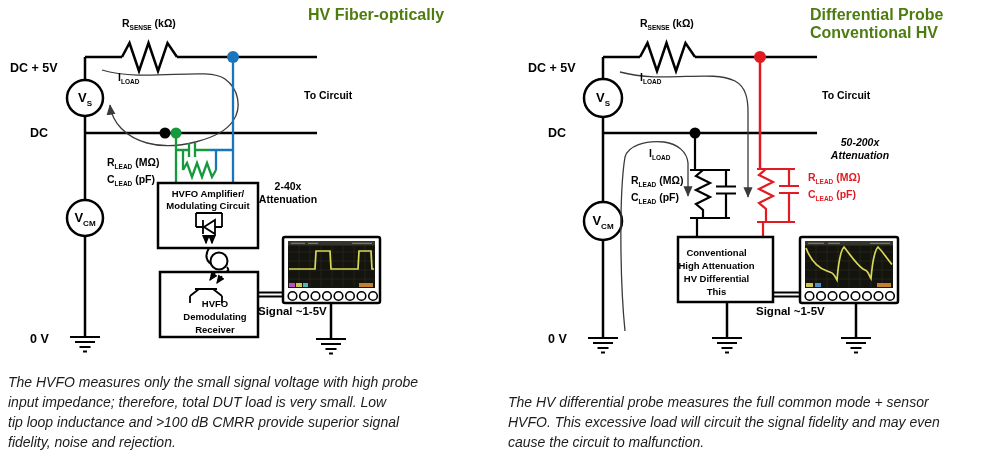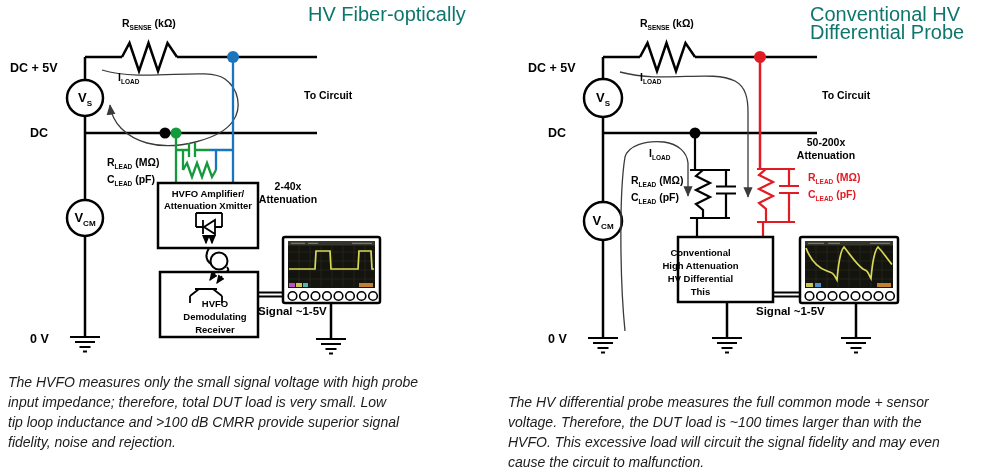--- a/index.html
+++ b/index.html
@@ -1,21 +1,21 @@
 <!DOCTYPE html>
 <html><head>
 <meta charset="utf-8">
 <style>
   html,body{margin:0;padding:0;background:#fff;}
   .stage{position:relative;width:1000px;height:471px;background:#fff;overflow:hidden;
          font-family:"Liberation Sans",sans-serif;}
   .art{position:absolute;left:0;top:0;}
   .lbl{position:absolute;font-weight:700;color:#000;white-space:nowrap;line-height:1.15;font-size:10.5px;}
   .lbl sub{font-size:0.62em;}
-  .title{position:absolute;font-weight:400;color:#0f766e;font-size:20px;line-height:17.5px;white-space:nowrap;}
+  .title{position:absolute;font-weight:700;color:#4d7c0f;font-size:16px;line-height:17.5px;white-space:nowrap;}
   .cap{position:absolute;font-style:italic;font-weight:400;color:#1c1c1c;font-size:14px;line-height:20px;white-space:nowrap;}
   .c-red{color:#e11b22;}
   .ctr{text-align:center;}
   .rgt{text-align:left;}
 </style>
 </head>
 <body>
 
 <div class="stage">
 
@@ -161,70 +161,69 @@
 <div class="lbl" style="left:107px;top:156px;line-height:12px;">
   <div><span>R</span><sub>LEAD</sub><span> (MΩ)</span></div>
   <div><span>C</span><sub>LEAD</sub><span> (pF)</span></div>
 </div>
 <div class="lbl ctr" style="left:246px;top:147px;width:84px;line-height:13px;margin-top:33px;">
   <div>2-40x</div>
   <div>Attenuation</div>
 </div>
 <div class="lbl ctr" style="left:159px;top:188px;width:98px;font-size:9.5px;line-height:12px;text-align:center;">
   <div>HVFO Amplifier/</div>
-  <div>Attenuation Xmitter</div>
+  <div>Modulating Circuit</div>
 </div>
 <div class="lbl ctr" style="left:161px;top:297px;width:108px;font-size:9.5px;line-height:13px;">
   <div>HVFO</div>
   <div>Demodulating</div>
   <div>Receiver</div>
 </div>
 <div class="lbl" style="left:258px;top:305px;font-size:11.5px;">Signal ~1-5V</div>
 <div class="lbl rgt" style="left:30px;top:332px;width:28px;font-size:12.5px;">0 V</div>
 <div class="lbl" style="left:85px;top:211px;transform:translateX(-50%);font-size:13px;"><span>V</span><sub>CM</sub></div>
 
 <div class="title" style="left:810px;top:6px;">
+  <div>Differential Probe</div>
   <div>Conventional HV</div>
-  <div>Differential Probe</div>
 </div>
 <div class="lbl rgt" style="left:528px;top:61px;width:64px;font-size:12.5px;">DC + 5V</div>
 <div class="lbl" style="left:603px;top:91px;transform:translateX(-50%);font-size:13px;"><span>V</span><sub>S</sub></div>
 <div class="lbl rgt" style="left:548px;top:126px;width:30px;font-size:12.5px;">DC</div>
 <div class="lbl" style="left:640px;top:17px;"><span>R</span><sub>SENSE</sub><span> (kΩ)</span></div>
 <div class="lbl" style="left:640px;top:71px;"><span>I</span><sub>LOAD</sub></div>
 <div class="lbl" style="left:822px;top:89px;">To Circuit</div>
 <div class="lbl" style="left:649px;top:147px;"><span>I</span><sub>LOAD</sub></div>
 <div class="lbl" style="left:631px;top:174px;line-height:13px;">
   <div><span>R</span><sub>LEAD</sub><span> (MΩ)</span></div>
   <div><span>C</span><sub>LEAD</sub><span> (pF)</span></div>
 </div>
 <div class="lbl c-red" style="left:808px;top:171px;line-height:13px;">
   <div><span>R</span><sub>LEAD</sub><span> (MΩ)</span></div>
   <div><span>C</span><sub>LEAD</sub><span> (pF)</span></div>
 </div>
-<div class="lbl ctr" style="left:784px;top:136px;width:84px;line-height:13px;">
+<div class="lbl ctr" style="left:818px;top:136px;width:84px;line-height:13px;font-style:italic;">
   <div>50-200x</div>
   <div>Attenuation</div>
 </div>
-<div class="lbl ctr" style="left:654px;top:246px;width:93px;font-size:9.5px;line-height:13px;">
+<div class="lbl ctr" style="left:670px;top:246px;width:93px;font-size:9.5px;line-height:13px;">
   <div>Conventional</div>
   <div>High Attenuation</div>
   <div>HV Differential</div>
   <div>This</div>
 </div>
 <div class="lbl" style="left:756px;top:305px;font-size:11.5px;">Signal ~1-5V</div>
 <div class="lbl rgt" style="left:548px;top:332px;width:28px;font-size:12.5px;">0 V</div>
 <div class="lbl" style="left:603px;top:214px;transform:translateX(-50%);font-size:13px;"><span>V</span><sub>CM</sub></div>
 
 <div class="cap" style="left:8px;top:372px;">
   <div>The HVFO measures only the small signal voltage with high probe</div>
   <div>input impedance; therefore, total DUT load is very small. Low</div>
   <div>tip loop inductance and &gt;100 dB CMRR provide superior signal</div>
   <div>fidelity, noise and rejection.</div>
 </div>
 <div class="cap" style="left:508px;top:372px;margin-top:20px;">
   <div>The HV differential probe measures the full common mode + sensor</div>
-  <div>voltage. Therefore, the DUT load is ~100 times larger than with the</div>
   <div>HVFO. This excessive load will circuit the signal fidelity and may even</div>
   <div>cause the circuit to malfunction.</div>
 </div>
 
 </div>
 
 </body></html>

